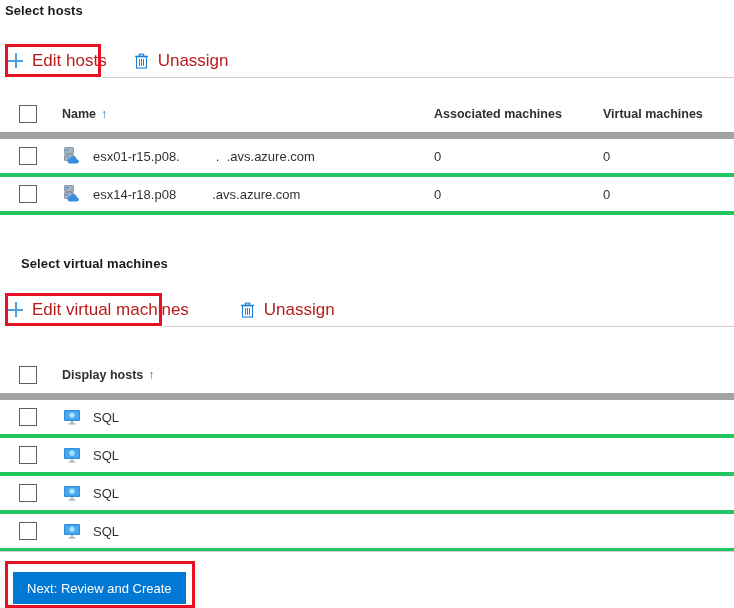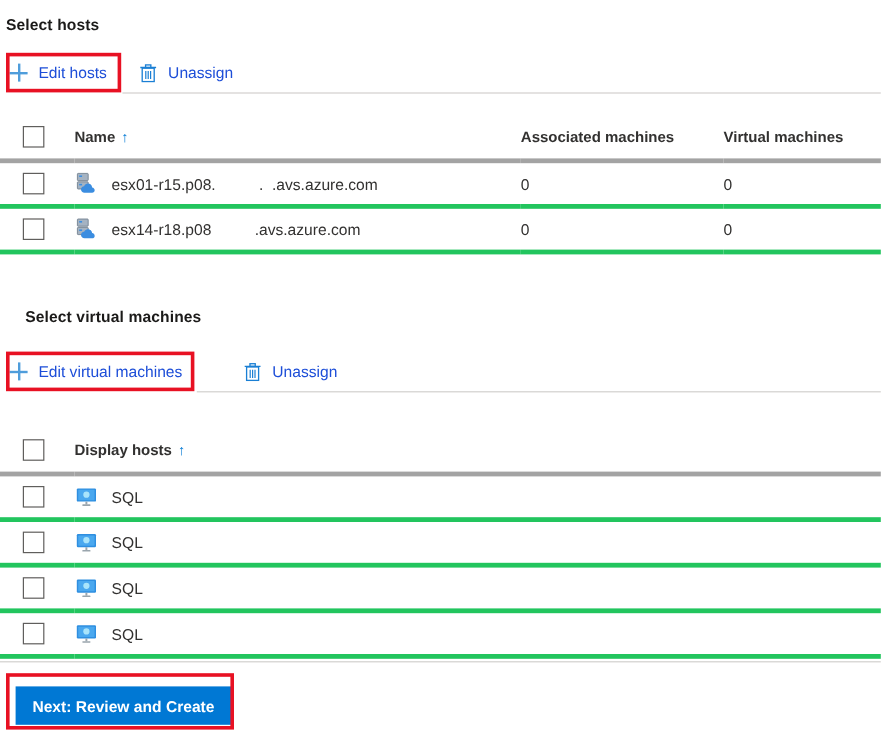--- a/index.html
+++ b/index.html
@@ -45,22 +45,22 @@
   .cmd-btn .cmd-icon {
     display: inline-flex;
     align-items: center;
     justify-content: center;
     width: 17px;
     height: 17px;
     margin-right: 8px;
     flex: 0 0 auto;
   }
   .cmd-btn .cmd-label {
-    font-size: 13px;
-    color: #1d4ed8;
+    font-size: 17px;
+    color: #b91c1c;
     line-height: 1;
   }
 
   .plus-glyph {
     position: relative;
     width: 15px;
     height: 15px;
   }
   .plus-glyph::before,
   .plus-glyph::after {
@@ -105,21 +105,21 @@
     text-align: left;
     font-weight: normal;
     padding: 0;
     vertical-align: middle;
   }
   .grid thead th {
     height: 37px;
     font-size: 12.5px;
     font-weight: bold;
     color: #323130;
-    border-bottom: 4px solid #a3a3a3;
+    border-bottom: 7px solid #a3a3a3;
   }
   .grid tbody td {
     height: 34px;
     font-size: 13px;
     color: #323130;
     border-bottom: 4px solid #22c55e;
   }
   .col-check { width: 62px; }
   .col-name  { width: 372px; }
   .col-ap    { width: 169px; }
@@ -164,28 +164,28 @@
   .primary-btn {
     display: inline-flex;
     align-items: center;
     justify-content: center;
     height: 32px;
     min-width: 170px;
     padding: 0 14px;
     background: #0078d4;
     color: #ffffff;
     font-size: 13px;
-    font-weight: bold;
+    font-weight: normal;
     border: none;
     cursor: pointer;
     font-family: "Liberation Sans", sans-serif;
   }
 
   
-  #heading-hosts       { position: absolute; left: 0;  top: 13px;   }
+  #heading-hosts       { position: absolute; left: 0;  top: 3px;   }
   #toolbar-hosts       { position: absolute; left: 0;  top: 45px;  }
   #divider-hosts       { position: absolute; left: 102px; top: 77px; width: 632px; }
   #hosts-table-wrap    { position: absolute; left: 0;  top: 95px;  }
 
   #heading-vms         { position: absolute; left: 0;  top: 256px; margin-left: 16px; }
   #toolbar-vms         { position: absolute; left: 0;  top: 294px; gap: 24px; }
   #divider-vms         { position: absolute; left: 164px; top: 326px; width: 570px; }
   #vms-table-wrap      { position: absolute; left: 0;  top: 356px; }
 
   #footer-divider      { position: absolute; left: 0;  top: 551px; width: 734px; }

